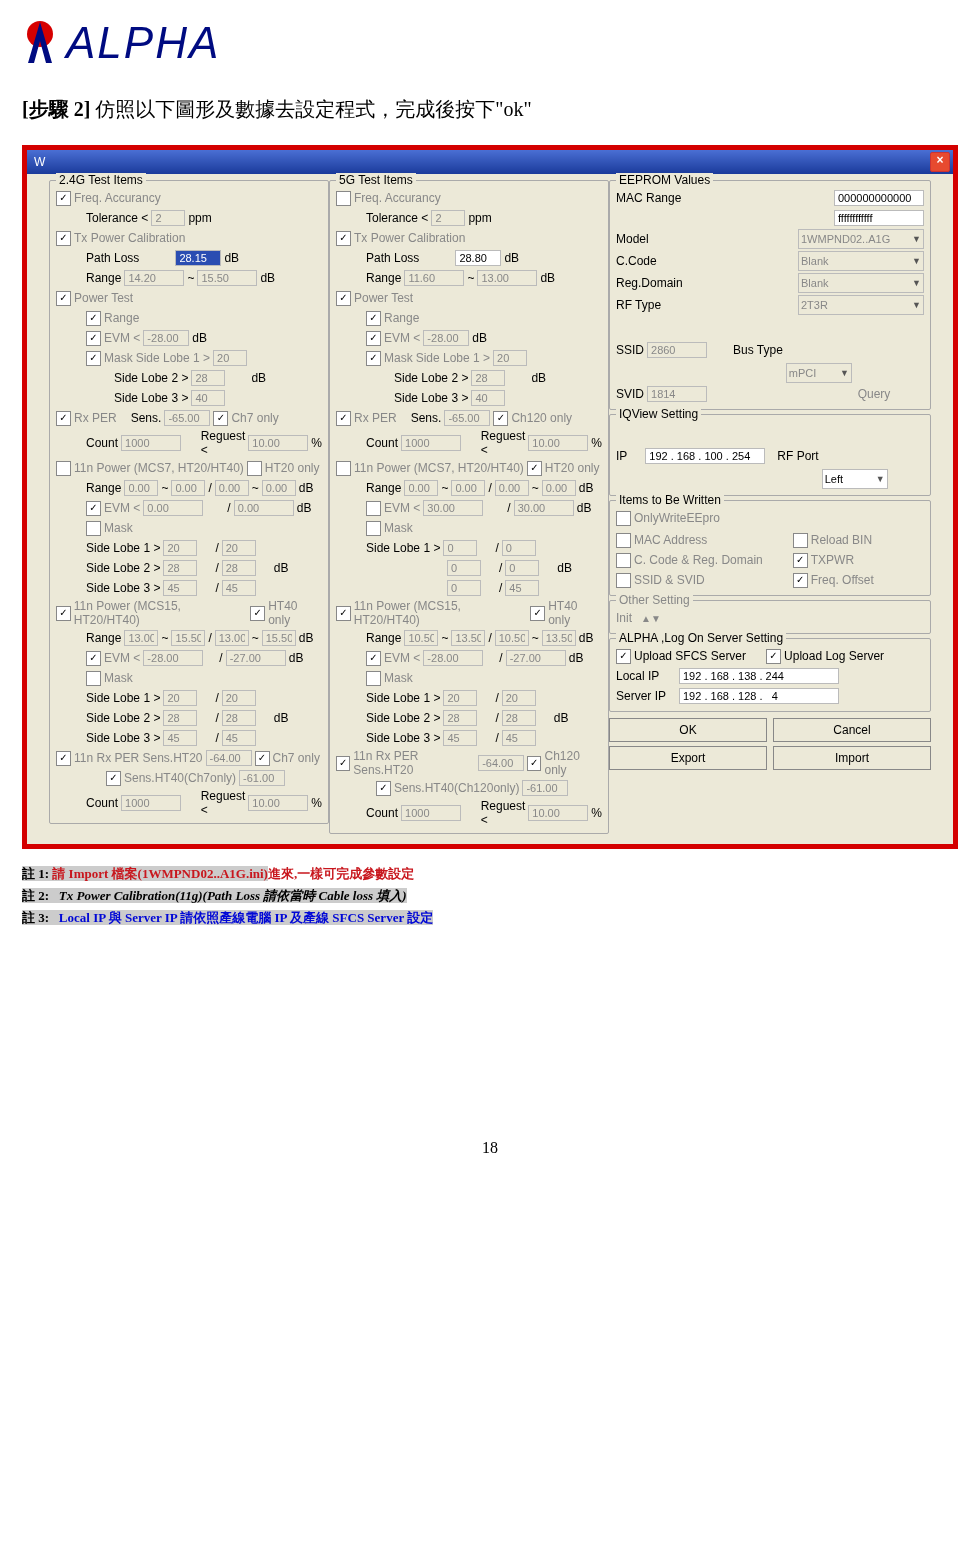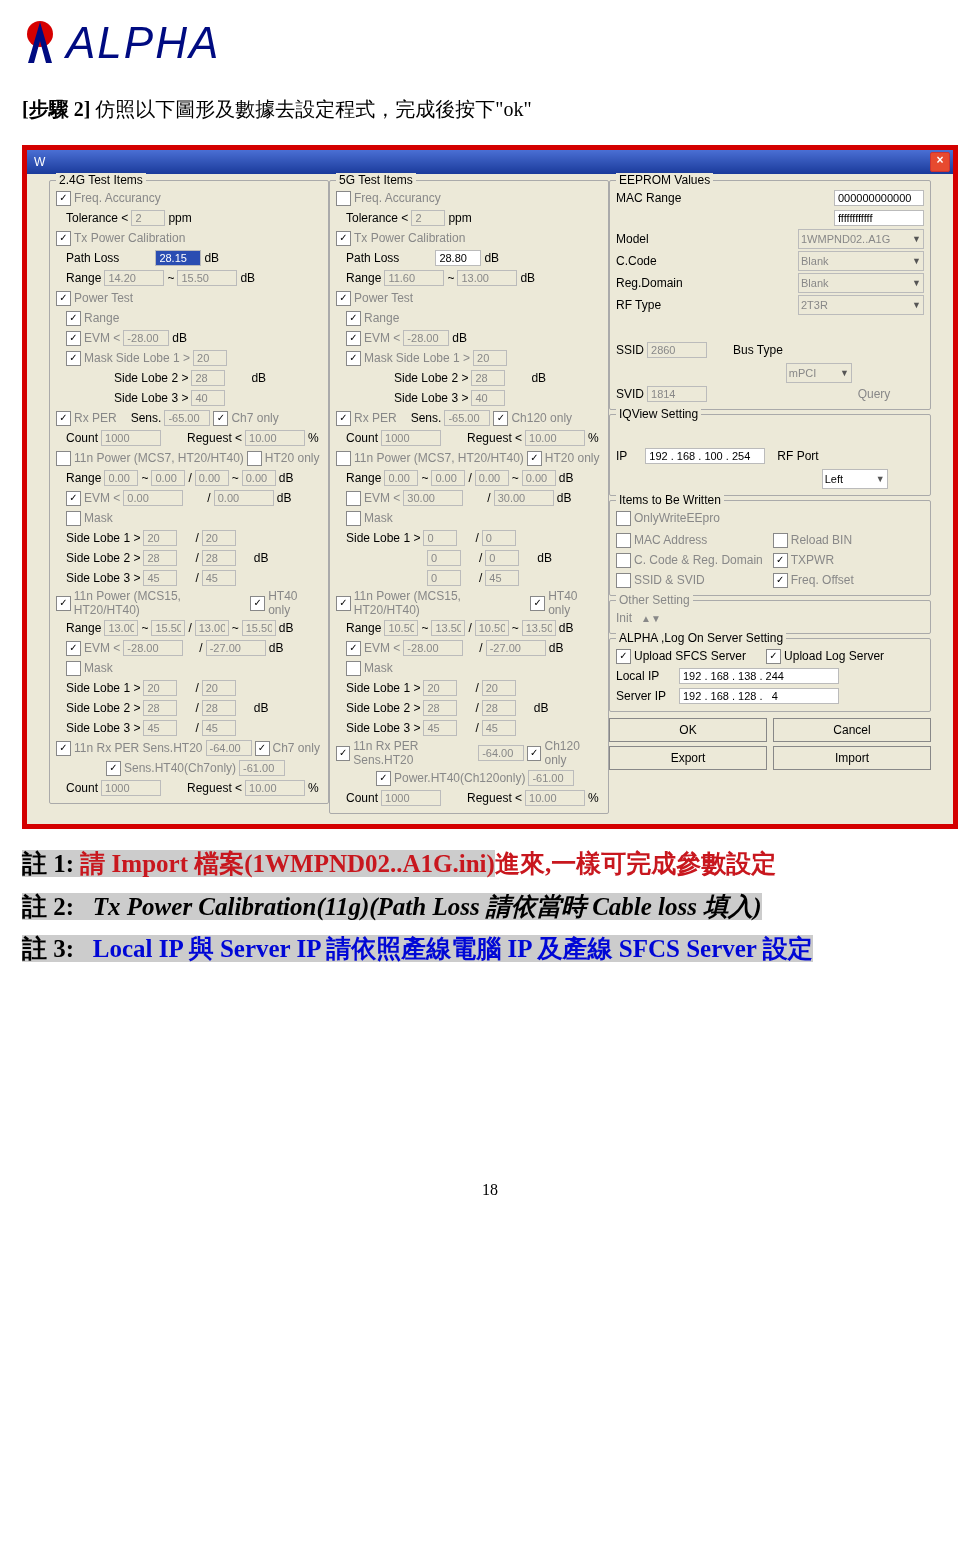--- a/index.html
+++ b/index.html
@@ -20,23 +20,23 @@
   .cb.checked::after{content:"✓";color:#000;}
   .lbl { color:#888; }
   .lbl.active { color:#000; }
   .inp { border:1px solid #bbb; background:#fff; height:16px; padding:0 3px; font-size:11px; box-sizing:border-box; }
   .inp.dis { background:#ece9d8; color:#888; }
   .sel { border:1px solid #bbb; background:#ece9d8; height:18px; padding:0 2px; font-size:11px; display:flex; align-items:center; justify-content:space-between; color:#888;}
   .sel .arr{font-size:9px;color:#555;}
   .w34{width:34px;} .w40{width:60px;} .w46{width:46px;}
   .w60{width:60px;margin-top:46px;} .w90{width:90px;} .w120{width:120px;}
   .hl { background:#2a4db2; color:#fff; }
-  .indent{margin-left:10px;}
+  .indent{margin-left:30px;}
   .btn { border:1px solid #888; background:#ece9d8; text-align:center; padding:4px 0; font-size:12px; }
-  .notes { font-size:25px; line-height:1.7; }
+  .notes { font-size:13px; line-height:1.7; }
   .notes .gray { background:#cccccc; display:inline; }
   .notes .red { color:#c8171e; font-weight:bold; font-family:"DFKai-SB","PMingLiU",serif;}
   .notes .blue { color:#0007d6; font-weight:bold;}
   .notes .bi { font-style:italic; font-weight:bold;}
   .pg { text-align:center; font-size:16px; margin-top:210px;}
 </style>
 </head>
 <body>
 
 <div class="logo">
@@ -447,21 +447,21 @@
           </div>
         <div class="row">
             <span class="cb checked"></span>
             <span class="lbl">11n Rx PER  Sens.HT20</span>
             <input class="inp dis w46" value="-64.00" style="">
             <span class="cb checked"></span>
             <span class="lbl">Ch120 only</span>
           </div>
         <div class="row" style="margin-left:40px;">
             <span class="cb checked"></span>
-            <span class="lbl">Power.HT40(Ch120only)</span>
+            <span class="lbl">Sens.HT40(Ch120only)</span>
             <input class="inp dis w46" value="-61.00" style="">
           </div>
         <div class="row indent">
             <span class="lbl active">Count</span>
             <input class="inp dis w40" value="1000" style="">
             <span style="width:20px"></span>
             <span class="lbl active">Reguest &lt;</span>
             <input class="inp dis w40" value="10.00" style="">
             <span class="lbl active">%</span>
           </div>

